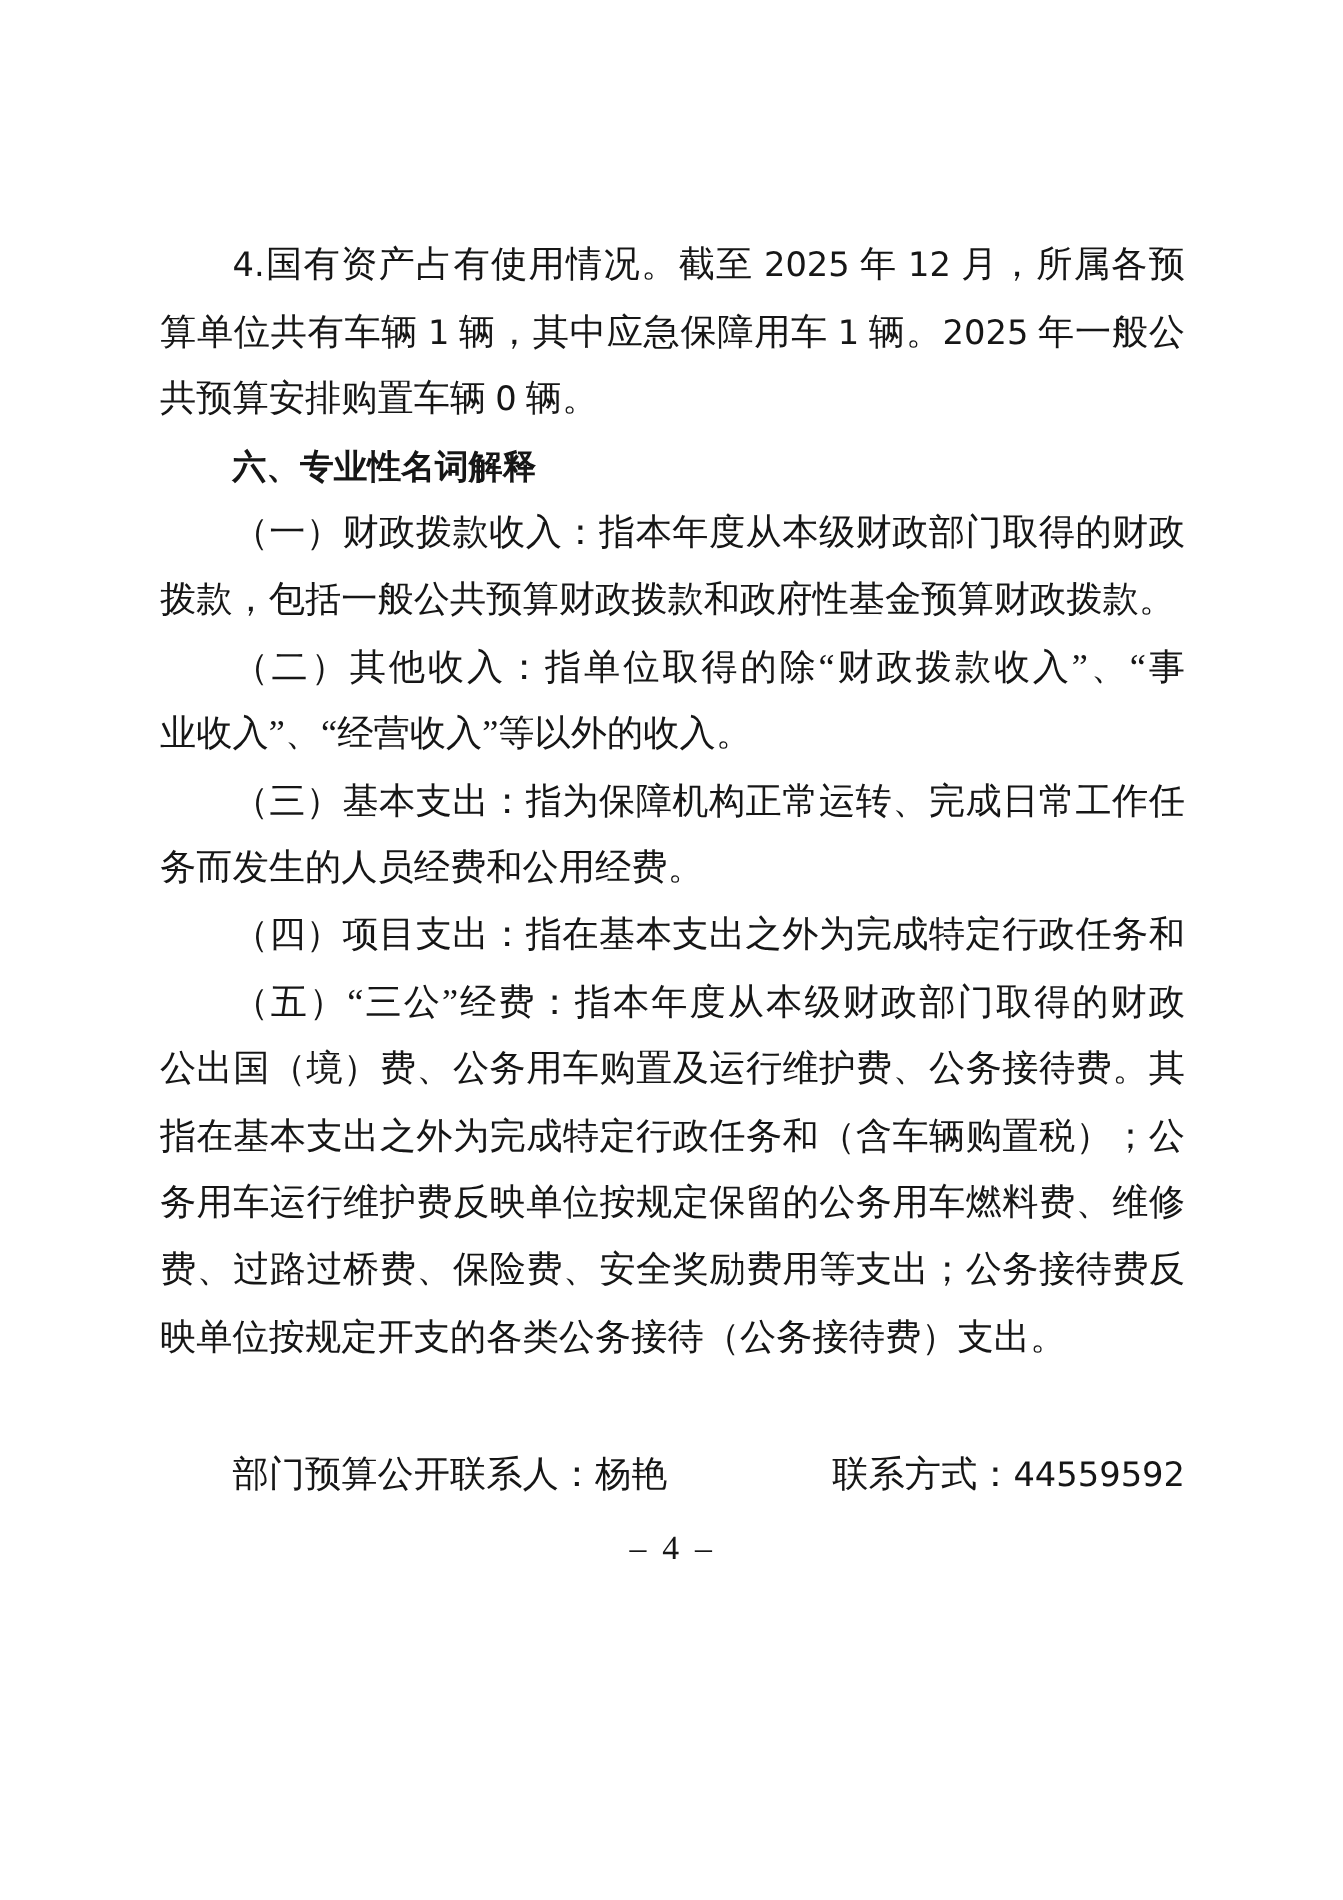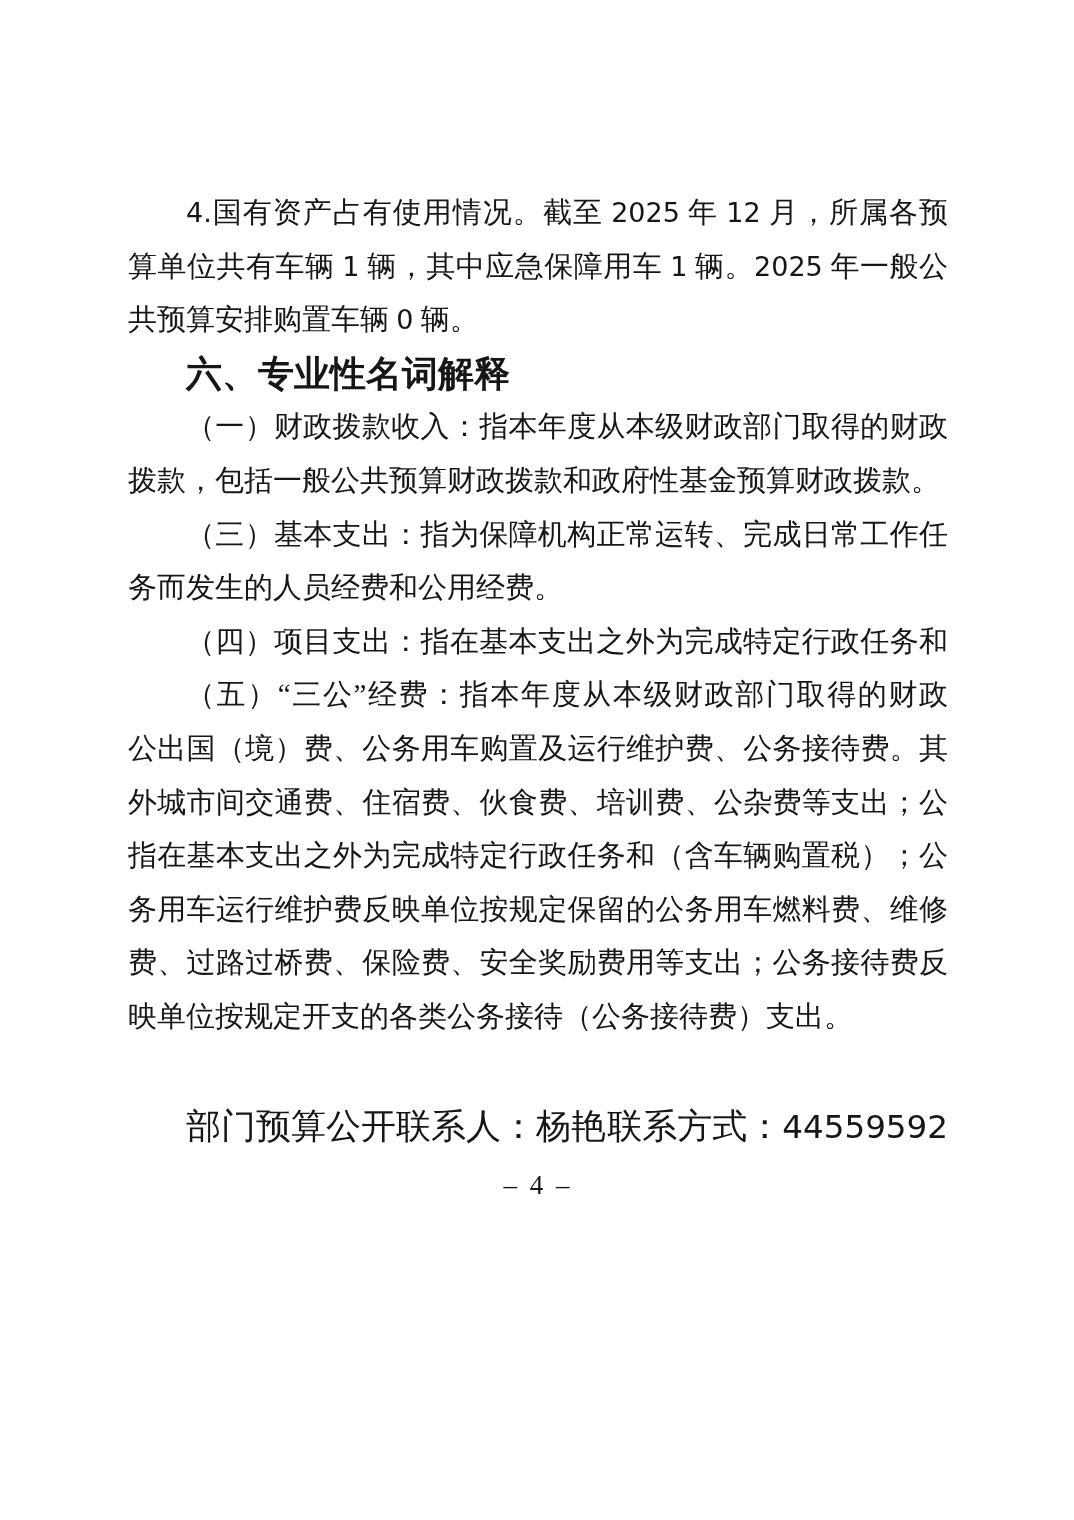--- a/index.html
+++ b/index.html
@@ -25,32 +25,32 @@
     white-space: normal;
   }
   .j {               
     text-align: justify;
     text-align-last: justify;
   }
   .ind { text-indent: 58px; }   
   .heading {
     font-family: "DejaVu Sans", "Liberation Sans", sans-serif;
     font-weight: 700;
-    font-size: 36px;
+    font-size: 27px;
   }
   .latin {           
     font-family: "DejaVu Sans", "Liberation Sans", sans-serif;
     font-size: 0.93em;
   }
   .contact-row {
     display: flex;
     justify-content: space-between;
     padding-left: 58px;
     margin-top: 56px;
-    font-size: 35px;
+    font-size: 29px;
     line-height: 54px;
     height: 54px;
   }
   .footer {
     margin-top: 16px;
     text-align: center;
     font-size: 27px;
     letter-spacing: 3px;
   }
 </style>
@@ -66,34 +66,37 @@
       <div class="line">共预算安排购置车辆 <span class="latin">0</span> 辆。</div>
     </div>
 
     <div class="line heading ind">六、专业性名词解释</div>
 
     <div class="para">
       <div class="line j ind">（一）财政拨款收入：指本年度从本级财政部门取得的财政</div>
       <div class="line">拨款，包括一般公共预算财政拨款和政府性基金预算财政拨款。</div>
     </div>
 
+    <div class="para">
+      <div class="line j ind">（二）其他收入：指单位取得的除“财政拨款收入”、“事</div>
+      <div class="line">业收入”、“经营收入”等以外的收入。</div>
+    </div>
 
     <div class="para">
       <div class="line j ind">（三）基本支出：指为保障机构正常运转、完成日常工作任</div>
       <div class="line">务而发生的人员经费和公用经费。</div>
     </div>
 
     <div class="para">
       <div class="line j ind">（四）项目支出：指在基本支出之外为完成特定行政任务和</div>
     </div>
 
     <div class="para">
       <div class="line j ind">（五）“三公”经费：指本年度从本级财政部门取得的财政</div>
       <div class="line j">公出国（境）费、公务用车购置及运行维护费、公务接待费。其</div>
-      <div class="line j">外城市间交通费、住宿费、伙食费、培训费、公杂费等支出；公</div>
       <div class="line j">指在基本支出之外为完成特定行政任务和（含车辆购置税）；公</div>
       <div class="line j">务用车运行维护费反映单位按规定保留的公务用车燃料费、维修</div>
       <div class="line j">费、过路过桥费、保险费、安全奖励费用等支出；公务接待费反</div>
       <div class="line">映单位按规定开支的各类公务接待（公务接待费）支出。</div>
     </div>
 
     <div class="contact-row">
       <div>
         <span>部门预算公开联系人：</span><span>杨艳</span>
       </div>

